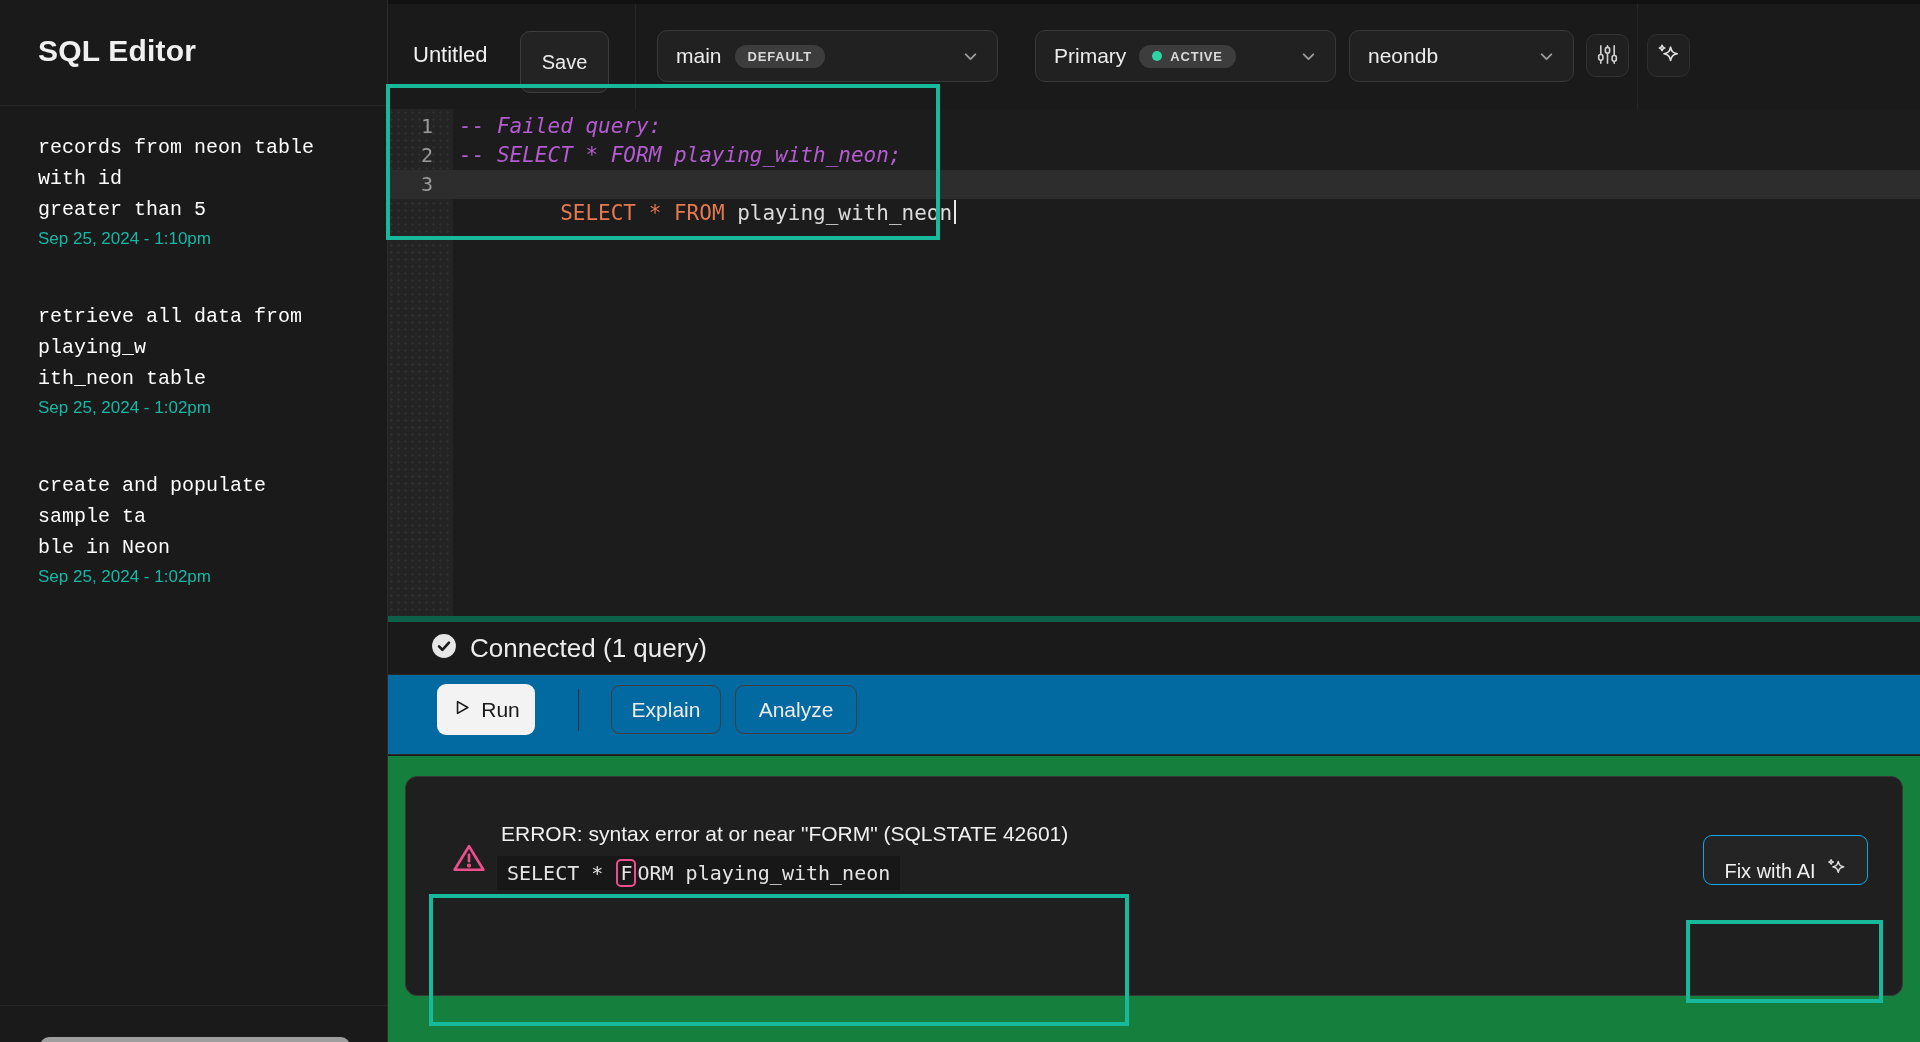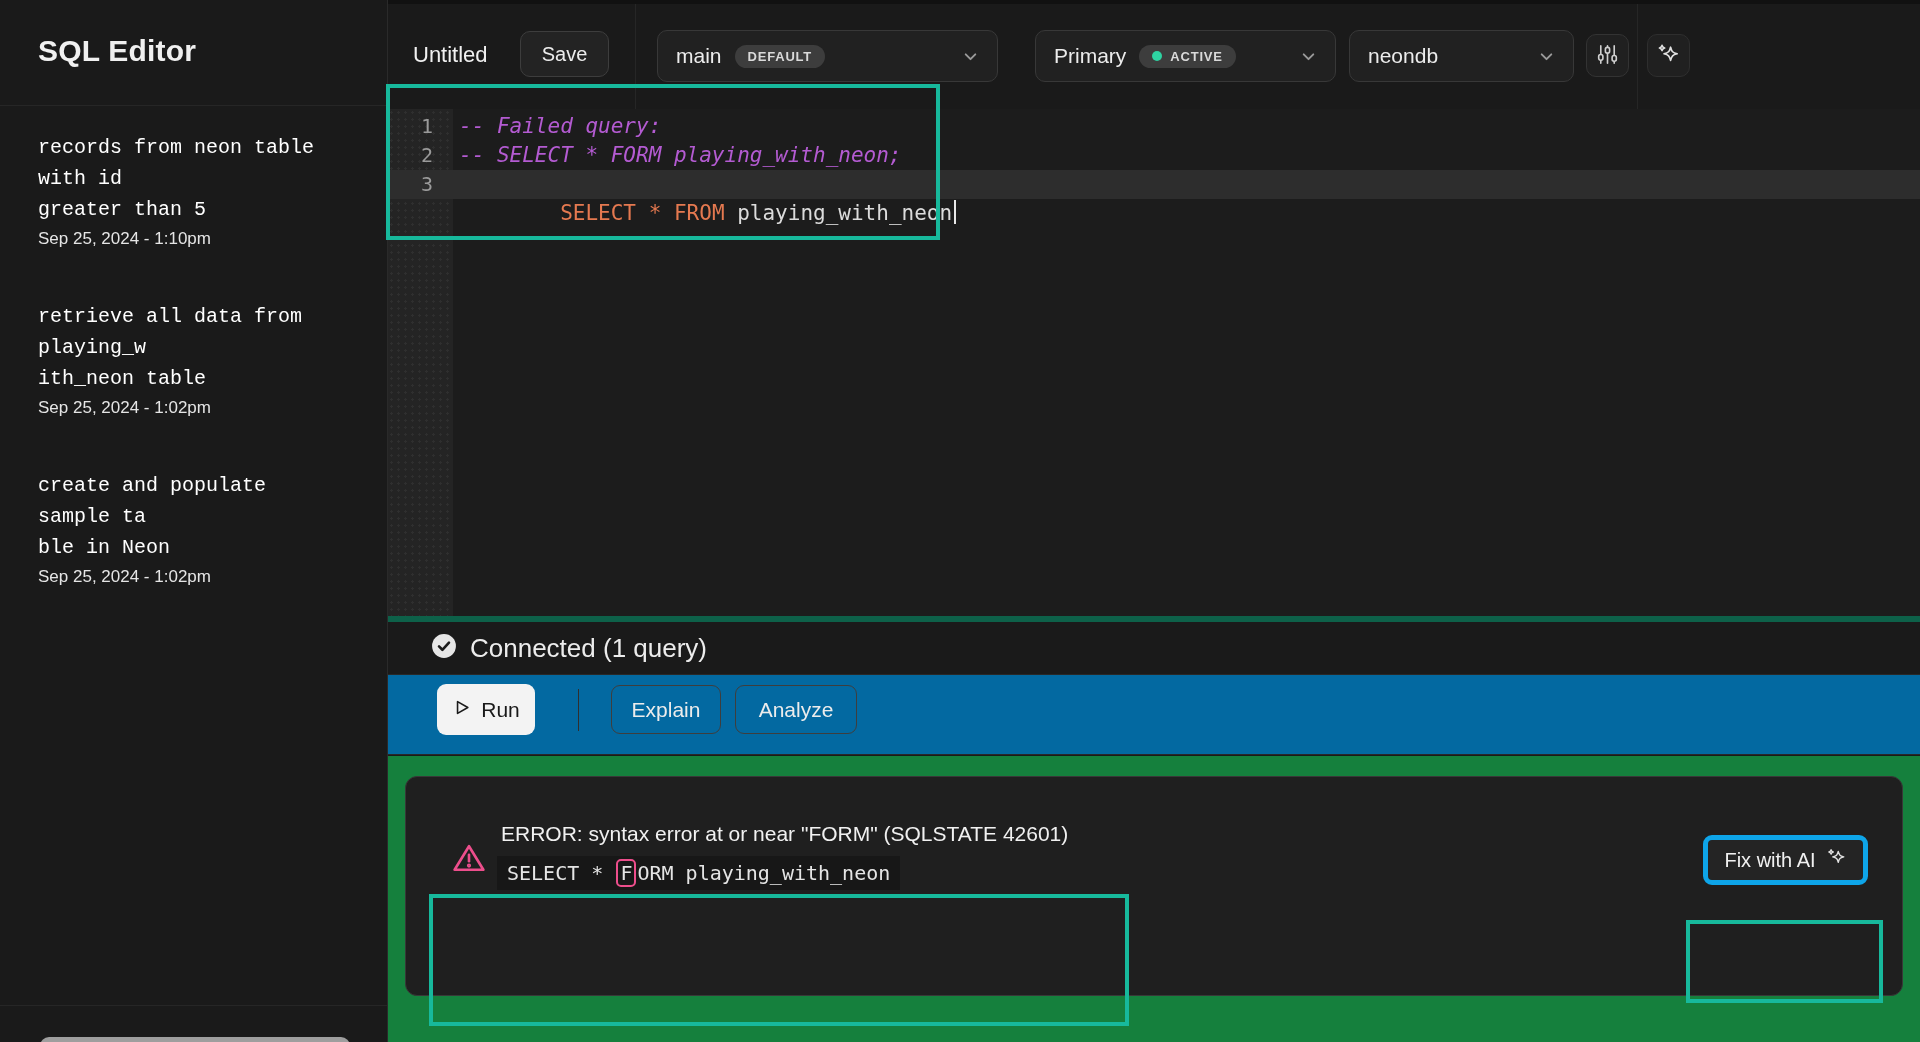--- a/index.html
+++ b/index.html
@@ -17,33 +17,33 @@
   #seg{position:relative;margin:32px 0 0 32px;width:265px;height:48px;
        border:1px solid #313131;border-radius:9px;background:#1c1c1c;
        display:flex;overflow:hidden;box-sizing:border-box;}
   .seg-btn{display:flex;align-items:center;justify-content:center;
            font-size:20px;cursor:pointer;}
   .seg-btn.inactive{flex:0 0 158px;color:#8f8f8f;background:transparent;}
   .seg-btn.active{flex:1;color:#ececec;background:#323232;border-radius:0 8px 8px 0;}
   #history-list{padding:26px 38px 0 38px;}
   .hist-item{margin-bottom:52px;cursor:pointer;}
   .hist-title{font-size:20px;line-height:31px;color:#ffffff;white-space:pre-line;font-family:Liberation Mono, monospace;}
-  .hist-ts{margin-top:4px;font-size:17px;color:#e5e5e5;}
+  .hist-ts{margin-top:4px;font-size:17px;color:#14b8a6;}
   #sidebar-footer{position:absolute;left:0;bottom:0;width:100%;height:37px;
                   border-top:1px solid #262626;box-sizing:border-box;}
   #footer-button{position:absolute;left:40px;top:31px;width:310px;height:12px;
                  border-radius:9px 9px 0 0;background:#9e9e9e;}
 
   
   #main{position:absolute;left:388px;top:4px;width:1532px;height:1042px;background:#1a1a1a;}
 
   
   #topbar{position:absolute;left:0;top:0;width:1532px;height:105px;background:#1a1a1a;}
   #query-title{position:absolute;left:25px;top:38px;font-size:22px;color:#f0f0f0;}
-  #save-btn{position:absolute;left:132px;top:27px;width:89px;height:46px;
+  #save-btn{position:absolute;left:132px;top:27px;width:89px;height:62px;
             border:1px solid #3d3d3d;border-radius:10px;background:#232323;
             color:#ececec;font-size:20px;display:flex;align-items:center;
             justify-content:center;cursor:pointer;box-sizing:border-box;}
   .vdiv{position:absolute;top:0;width:1px;height:105px;background:#262626;}
   .dropdown{position:absolute;top:26px;height:52px;border:1px solid #383838;
             border-radius:10px;background:#212121;display:flex;align-items:center;
             padding:0 18px;gap:13px;cursor:pointer;box-sizing:border-box;}
   .dd-name{font-size:21px;color:#ececec;}
   .pill{background:#3d3d3d;border-radius:999px;padding:4px 13px;font-size:13px;
         font-weight:700;letter-spacing:.8px;color:#dadada;display:flex;
@@ -103,22 +103,22 @@
                  box-sizing:border-box;}
   #warn-icon{position:absolute;left:46px;top:65px;}
   #error-title{position:absolute;left:95px;top:45px;font-size:21px;color:#f1f1f1;}
   #error-code{position:absolute;left:91px;top:79px;height:34px;background:#171717;
               display:flex;align-items:center;padding:0 10px;white-space:pre;
               font-family:"DejaVu Sans Mono","Liberation Mono",monospace;
               font-size:20px;color:#e5e5e5;}
   #error-hl{display:inline-block;border:2px solid #ed4e8c;border-radius:5px;
             padding:0 2px;margin:0 1px;}
   #fix-ai-btn{position:absolute;left:1297px;top:58px;width:165px;height:50px;
-              border:5px solid #0ea5e9;border-radius:9px;background:#242424;
-              color:#f0f0f0;font-size:20px;display:flex;align-items:center;
+              border:1px solid #0ea5e9;border-radius:9px;background:#242424;
+              color:#f0f0f0;font-size:20px;display:flex;align-items:flex-end;
               justify-content:center;gap:10px;cursor:pointer;box-sizing:border-box;}
 
   
   .annotation{position:absolute;border:4px solid #17b99c;box-sizing:border-box;
               pointer-events:none;z-index:90;}
   #ann-editor{left:386px;top:84px;width:554px;height:156px;}
   #ann-error{left:429px;top:894px;width:700px;height:132px;}
   #ann-fix{left:1686px;top:920px;width:197px;height:83px;}
 </style>
 </head>

